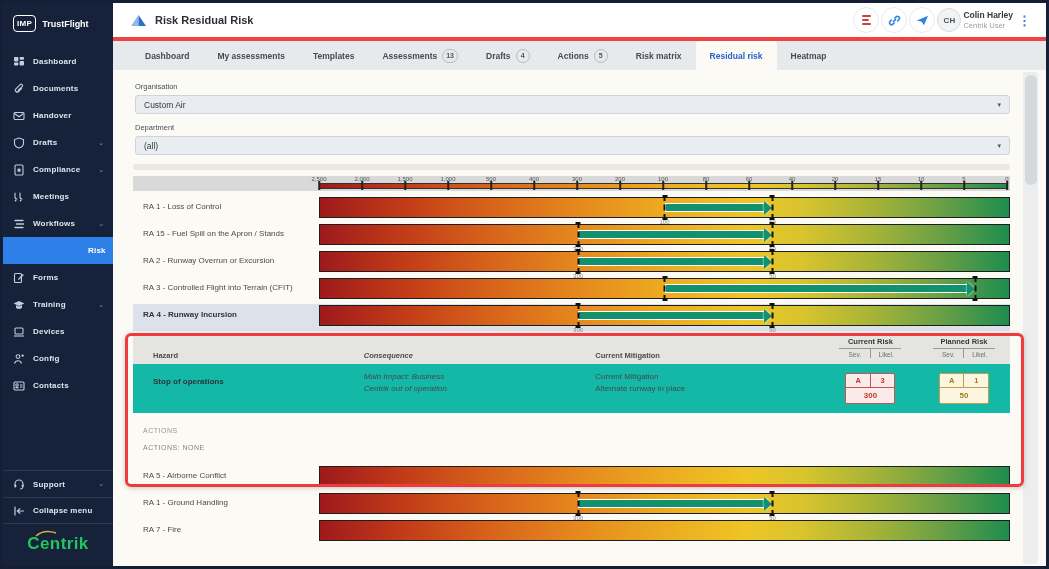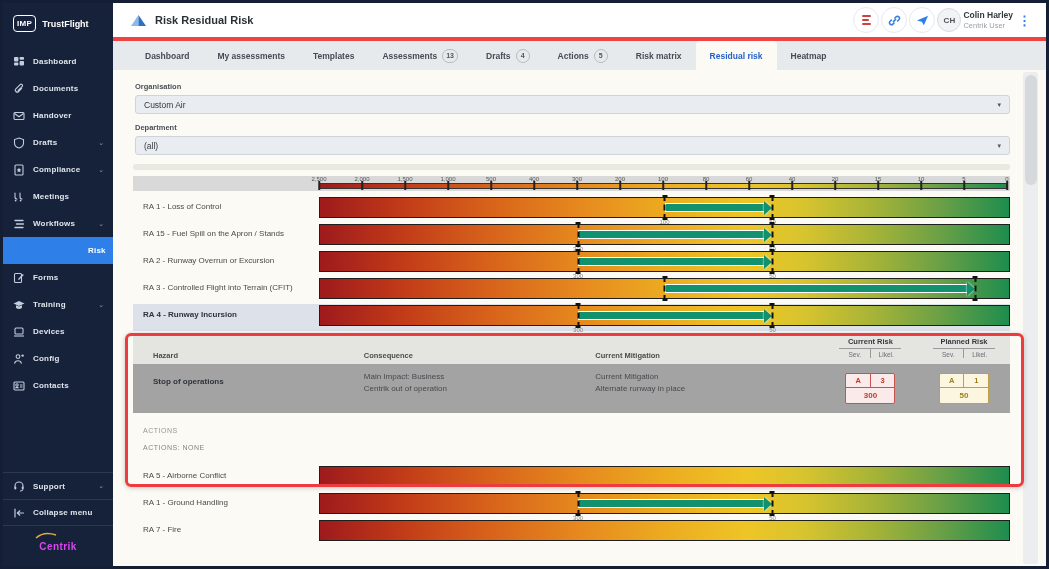--- a/index.html
+++ b/index.html
@@ -16,21 +16,21 @@
   .nav-item .ico { width:13px; height:13px; color:#c3cddd; display:flex; align-items:center; justify-content:center; flex-shrink:0; }
   .nav-item .ico svg { width:12px; height:12px; }
   .nav-item .lbl { font-size:8px; font-weight:bold; letter-spacing:.2px; }
   .nav-item .chev { margin-left:auto; font-size:7px; color:#8d9ab1; }
   .nav-item.active { background:#2e7fe8; }
   .nav-item.active .lbl, .nav-item.active .ico { color:#fff;padding-left:34px; }
   .side-foot { border-top:1px solid rgba(255,255,255,.1); }
   .side-foot .nav-item { height:26px; }
   .side-foot .nav-item + .nav-item { border-top:1px solid rgba(255,255,255,.1); }
   .brand-row { border-top:1px solid rgba(255,255,255,.1); padding:10px 0 12px 0; text-align:center; position:relative; }
-  .brand-txt { color:#d946ef; font-size:10px; font-weight:600; letter-spacing:.4px; position:relative; }
+  .brand-txt { color:#22c55e; font-size:17px; font-weight:600; letter-spacing:.4px; position:relative; }
   .brand-swoosh { position:absolute; top:6px; left:32px; }
 
   
   .main { flex:1 1 auto; display:flex; flex-direction:column; min-width:0; }
   .topbar { height:38px; background:#fff; display:flex; align-items:center; padding:0 12px 0 18px; border-bottom:4px solid #ef4444; flex-shrink:0; }
   .title-wrap { display:flex; align-items:center; gap:9px; }
   .page-title { font-size:11px; font-weight:bold; color:#2b2f36; }
   .top-right { margin-left:auto; display:flex; align-items:center; gap:2px; }
   .icon-btn { width:26px; height:26px; border-radius:50%; border:1px solid #e6e9ed; background:#fff; display:flex; align-items:center; justify-content:center; cursor:pointer; }
   .red-stripes { display:flex; flex-direction:column; gap:1.6px; align-items:center; }
@@ -48,21 +48,21 @@
   .tab { display:flex; align-items:center; gap:5px; padding:0 14px; font-size:8.5px; font-weight:600; color:#454c55; cursor:pointer; }
   .tab.active { background:#fbfaf5; border-radius:4px 4px 0 0; color:#2563c9; }
   .tab .badge { min-width:14px; height:14px; border:1px solid #b6bcc3; border-radius:8px; font-size:7px; color:#555; display:flex; align-items:center; justify-content:center; padding:0 3px; }
 
   .content { position:relative; flex:1 1 auto; background:#fbfaf5; overflow:hidden; }
   .scroll-track { position:absolute; top:2px; bottom:2px; right:8px; width:15px; background:#ecedee; border-radius:3px; }
   .scroll-thumb { position:absolute; top:3px; left:1.5px; width:12px; height:110px; background:#d6d9dc; border-radius:6px; }
 
   
   .filters { padding:12px 36px 0 22px; }
-  .filter-label { font-size:7.5px; font-weight:bold; color:#4a4f57; margin-bottom:4px; }
+  .filter-label { font-size:7.5px; font-weight:normal; color:#4a4f57; margin-bottom:4px; }
   .select { height:19px; background:#e9ecf0; border:1px solid #cfd4da; border-radius:3px; display:flex; align-items:center; padding:0 8px; font-size:8.5px; color:#33383f; margin-bottom:9px; cursor:pointer; }
   .select .chev { margin-left:auto; font-size:7px; color:#555; }
 
   .strip-divider { margin:9px 36px 6px 20px; height:6px; border-radius:3px; background:#e9e8e1; }
 
   
   .chart { margin:0 36px 0 20px; position:relative; }
   .axis-row { height:15px; background:#d9d9d9; position:relative; margin-bottom:5px; }
   .axis-bararea { position:absolute; left:186px; right:3px; top:0; bottom:0; }
   .axis-grad { position:absolute; left:0; right:0; bottom:2px; height:6px; border:1px solid #333;
@@ -81,23 +81,23 @@
   .marker:before { content:""; position:absolute; left:50%; top:0; bottom:0; border-left:2px dashed #111; transform:translateX(-50%); }
   .marker i { position:absolute; left:1px; right:1px; height:2px; background:#111; }
   .marker i.t { top:0; } .marker i.b { bottom:0; }
   .arrow-body { position:absolute; top:6px; height:9px; background:#12916e; border:1px solid #fff; }
   .arrow-tip { position:absolute; top:3.5px; width:0; height:0; border-top:7px solid transparent; border-bottom:7px solid transparent; border-left:8px solid #12916e; filter:drop-shadow(0 0 1px #fff); }
   .bar-num { position:absolute; top:22px; transform:translateX(-50%); font-size:6px; color:#8a8a84; }
 
   
   .detail { margin:3px 0 8px 0; }
   .dt-head { display:flex; background:#e4e4e0; height:30px; }
-  .dt-body { display:flex; background:#a3a3a3; padding:7px 0 9px 0; }
+  .dt-body { display:flex; background:#14b8a6; padding:7px 0 9px 0; }
   .col-hazard { width:233px; padding-left:20px; }
-  .col-conseq { width:234px; }
+  .col-conseq { width:234px;font-style:italic; }
   .col-mitig { width:230px; }
   .col-risk { width:96px; display:flex; flex-direction:column; align-items:center; }
   .col-risk2 { width:93px; display:flex; flex-direction:column; align-items:center; }
   .dt-head .col-hazard, .dt-head .col-conseq, .dt-head .col-mitig { font-size:7.5px; font-weight:bold; color:#4c4c4c; align-self:flex-end; padding-bottom:4px; }
   .risk-head { width:62px; margin-top:3px; }
   .rh-title { font-size:7.5px; font-weight:bold; color:#35393f; text-align:center; padding-bottom:2px; border-bottom:1px solid #9a9a9a; }
   .rh-sub { display:flex; }
   .rh-sub span { flex:1; text-align:center; font-size:6.5px; color:#6b6f75; padding-top:2px; }
   .rh-sub span + span { border-left:1px solid #9a9a9a; }
   .dt-txt-b { font-size:8px; font-weight:bold; color:#2f3339; padding-top:6px; }

